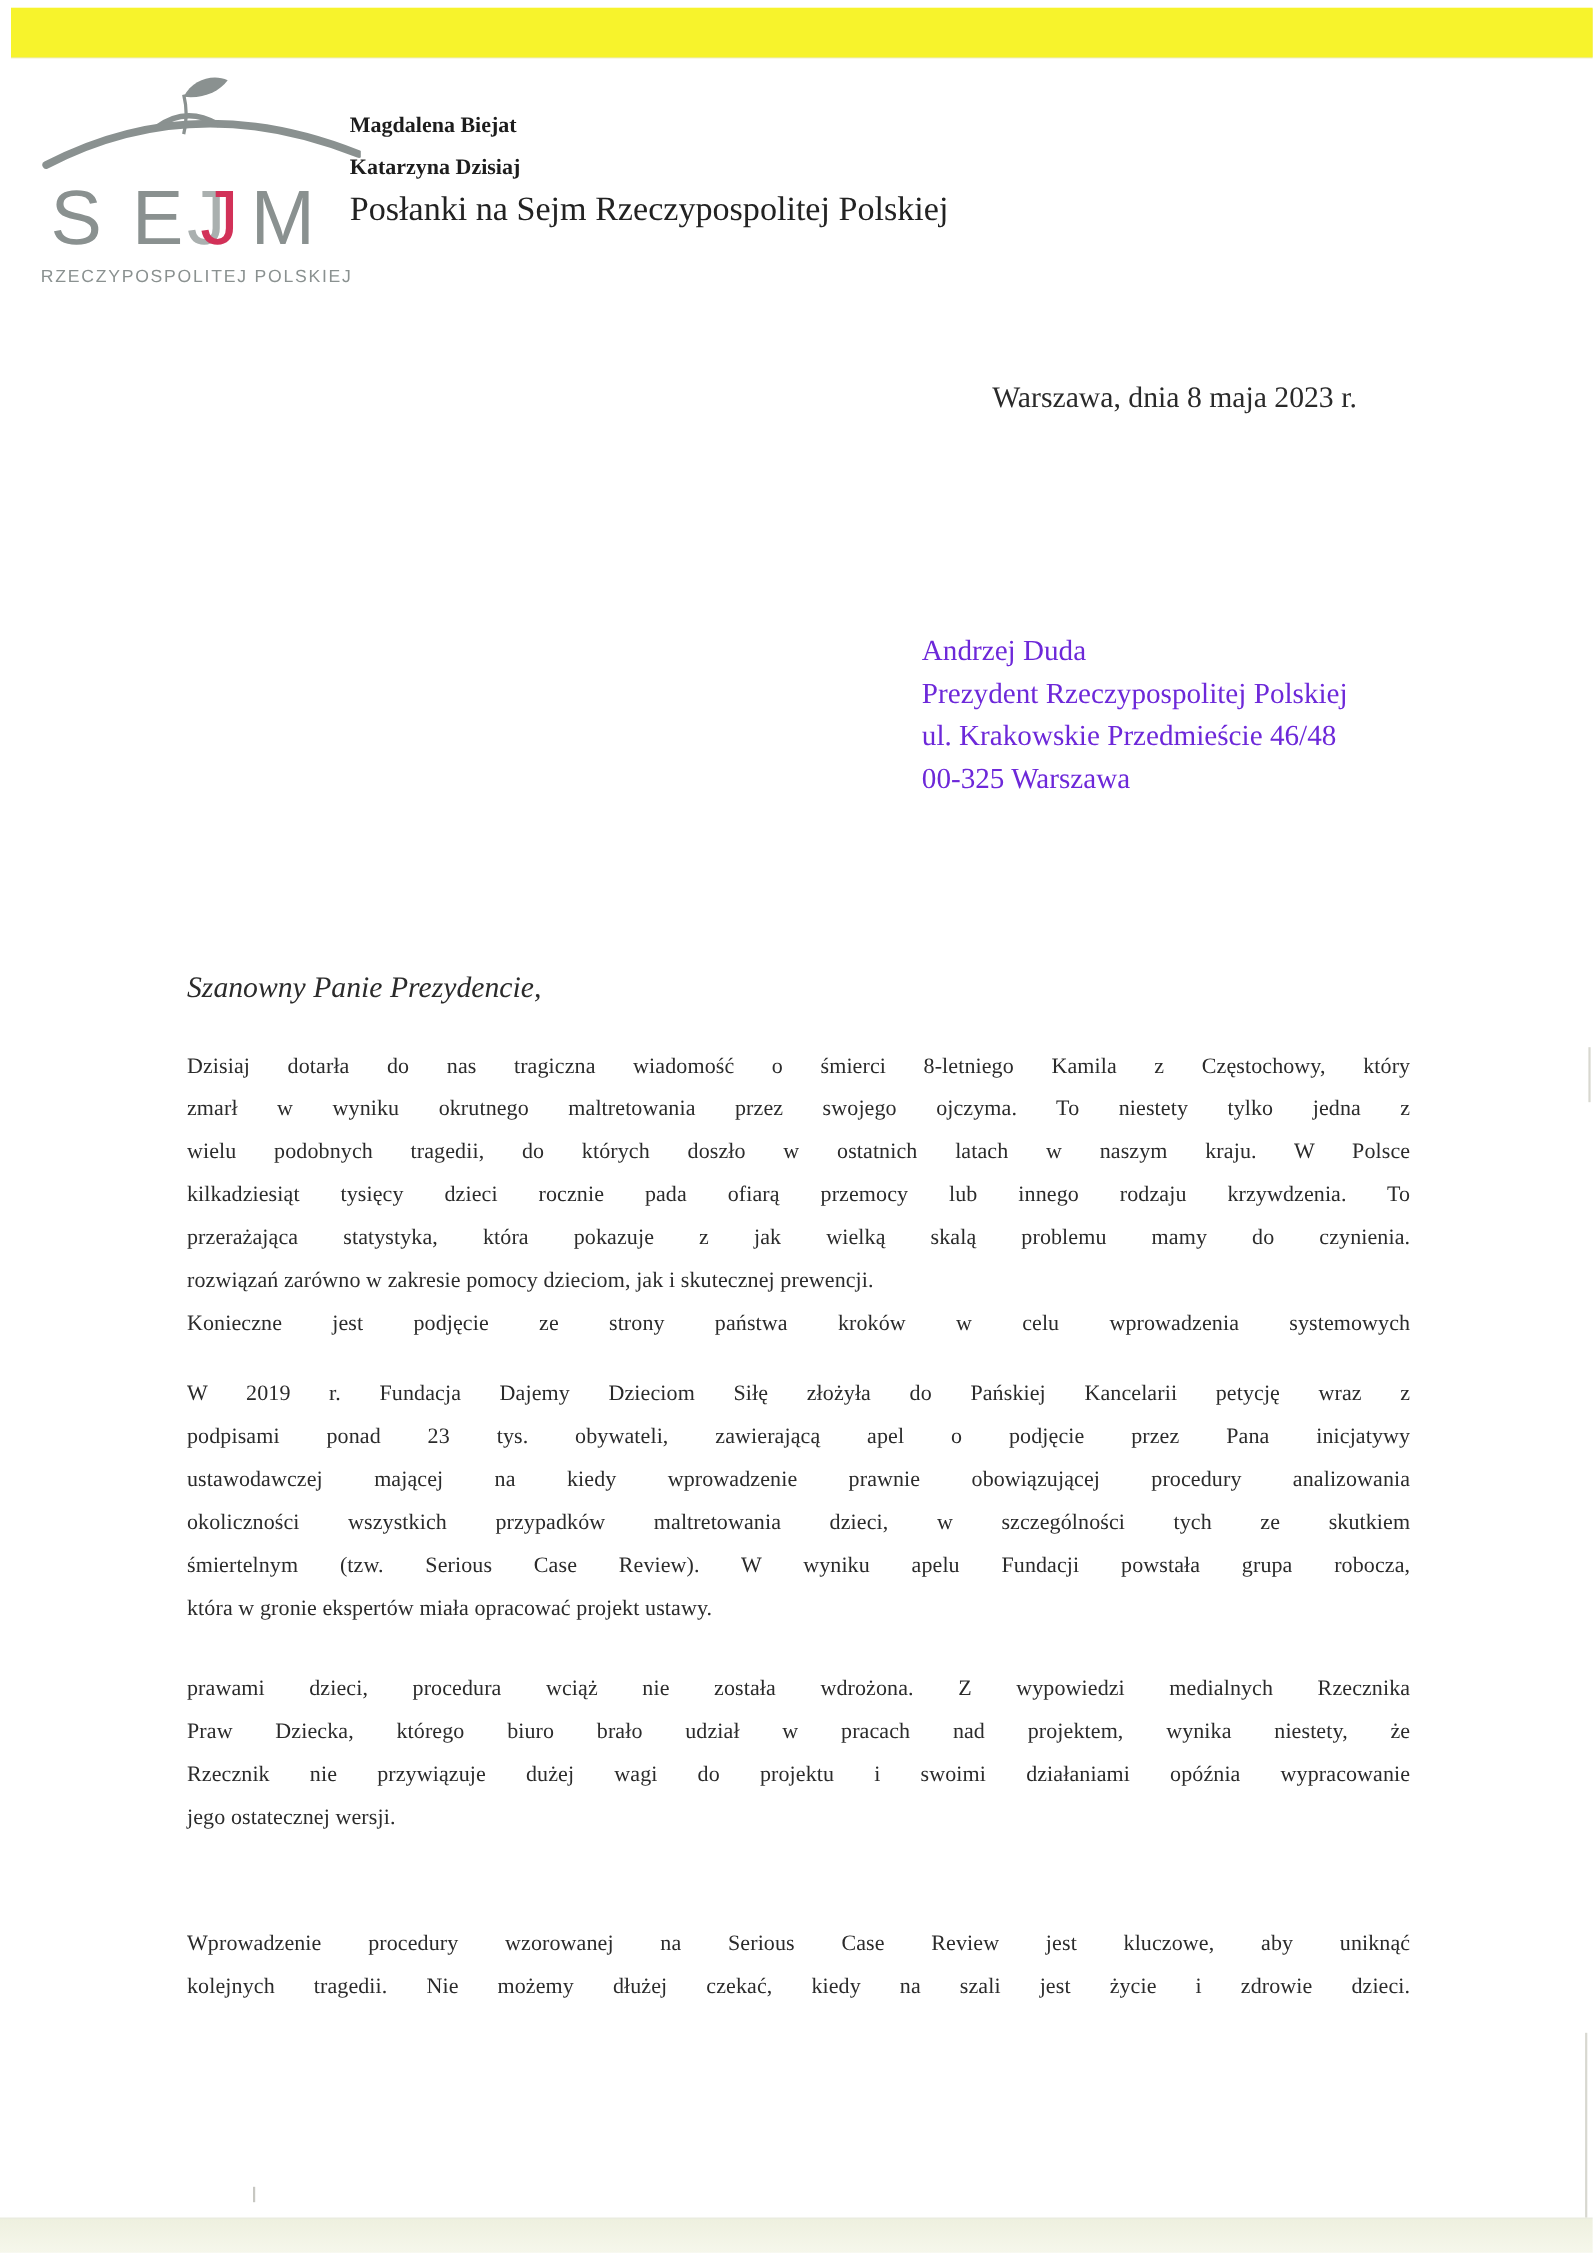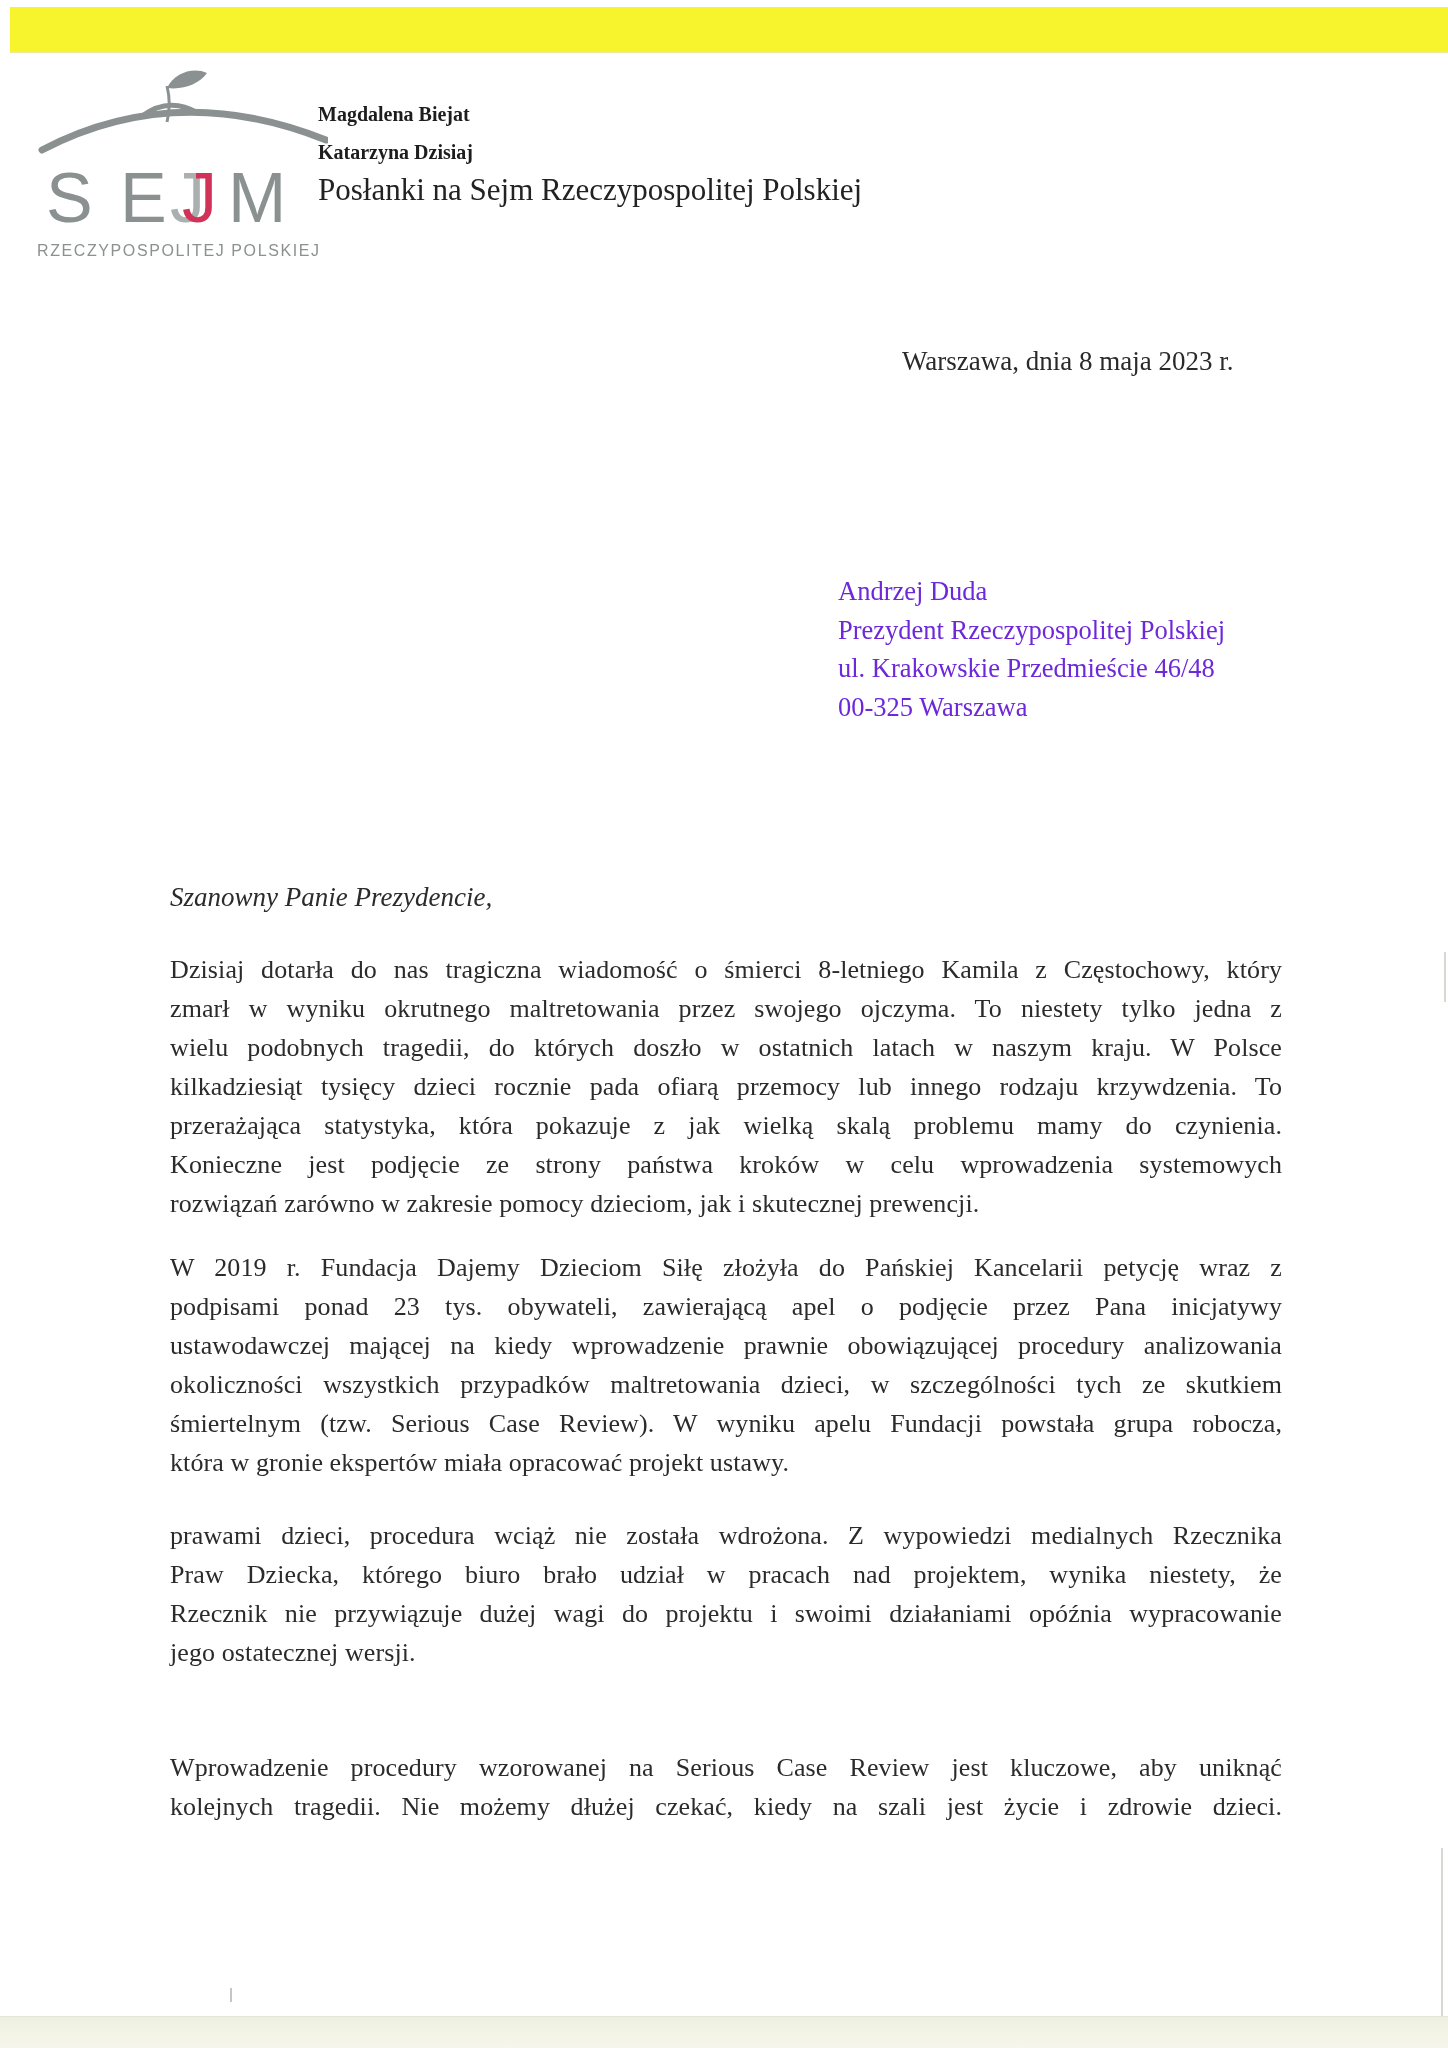--- a/index.html
+++ b/index.html
@@ -31,21 +31,21 @@
   .senders{left:318px;top:95px;line-height:38px;}
   .sender-name{font-weight:bold;font-size:20px;color:#1d1d1d;}
   .sender-role{font-size:31px;color:#222;}
 
   .dateline{left:902px;top:346px;width:380px;font-size:27px;color:#2a2a2a;}
 
   .recipient{left:838px;top:572px;font-size:26.5px;line-height:38.5px;color:#6d28d9;}
 
   .salutation{left:170px;top:882px;font-size:27px;color:#2b2b2b;font-style:italic;}
 
-  .paragraph{left:170px;width:1112px;font-size:26px;color:#2b2b2b;}
+  .paragraph{left:170px;width:1112px;font-size:20px;color:#2b2b2b;}
   .p1{top:950px;} .p2{top:1248px;} .p3{top:1516px;} .p4{top:1748px;}
   .line{height:39px;line-height:39px;text-align:justify;text-align-last:justify;
         white-space:normal;letter-spacing:.1px;}
   .line.last{text-align-last:left;}
 </style>
 </head>
 <body>
 
 <div class="abs topbar"></div>
 
@@ -85,22 +85,22 @@
 </div>
 
 <div class="abs salutation">Szanowny Panie Prezydencie,</div>
 
 <div class="abs paragraph p1">
   <div class="line">Dzisiaj dotarła do nas tragiczna wiadomość o śmierci 8-letniego Kamila z Częstochowy, który</div>
   <div class="line">zmarł w wyniku okrutnego maltretowania przez swojego ojczyma. To niestety tylko jedna z</div>
   <div class="line">wielu podobnych tragedii, do których doszło w ostatnich latach w naszym kraju. W Polsce</div>
   <div class="line">kilkadziesiąt tysięcy dzieci rocznie pada ofiarą przemocy lub innego rodzaju krzywdzenia. To</div>
   <div class="line">przerażająca statystyka, która pokazuje z jak wielką skalą problemu mamy do czynienia.</div>
+  <div class="line last">rozwiązań zarówno w zakresie pomocy dzieciom, jak i skutecznej prewencji.</div>
   <div class="line">Konieczne jest podjęcie ze strony państwa kroków w celu wprowadzenia systemowych</div>
-  <div class="line last">rozwiązań zarówno w zakresie pomocy dzieciom, jak i skutecznej prewencji.</div>
 </div>
 
 <div class="abs paragraph p2">
   <div class="line">W 2019 r. Fundacja Dajemy Dzieciom Siłę złożyła do Pańskiej Kancelarii petycję wraz z</div>
   <div class="line">podpisami ponad 23 tys. obywateli, zawierającą apel o podjęcie przez Pana inicjatywy</div>
   <div class="line">ustawodawczej mającej na kiedy wprowadzenie prawnie obowiązującej procedury analizowania</div>
   <div class="line">okoliczności wszystkich przypadków maltretowania dzieci, w szczególności tych ze skutkiem</div>
   <div class="line">śmiertelnym (tzw. Serious Case Review). W wyniku apelu Fundacji powstała grupa robocza,</div>
   <div class="line last">która w gronie ekspertów miała opracować projekt ustawy.</div>
 </div>

